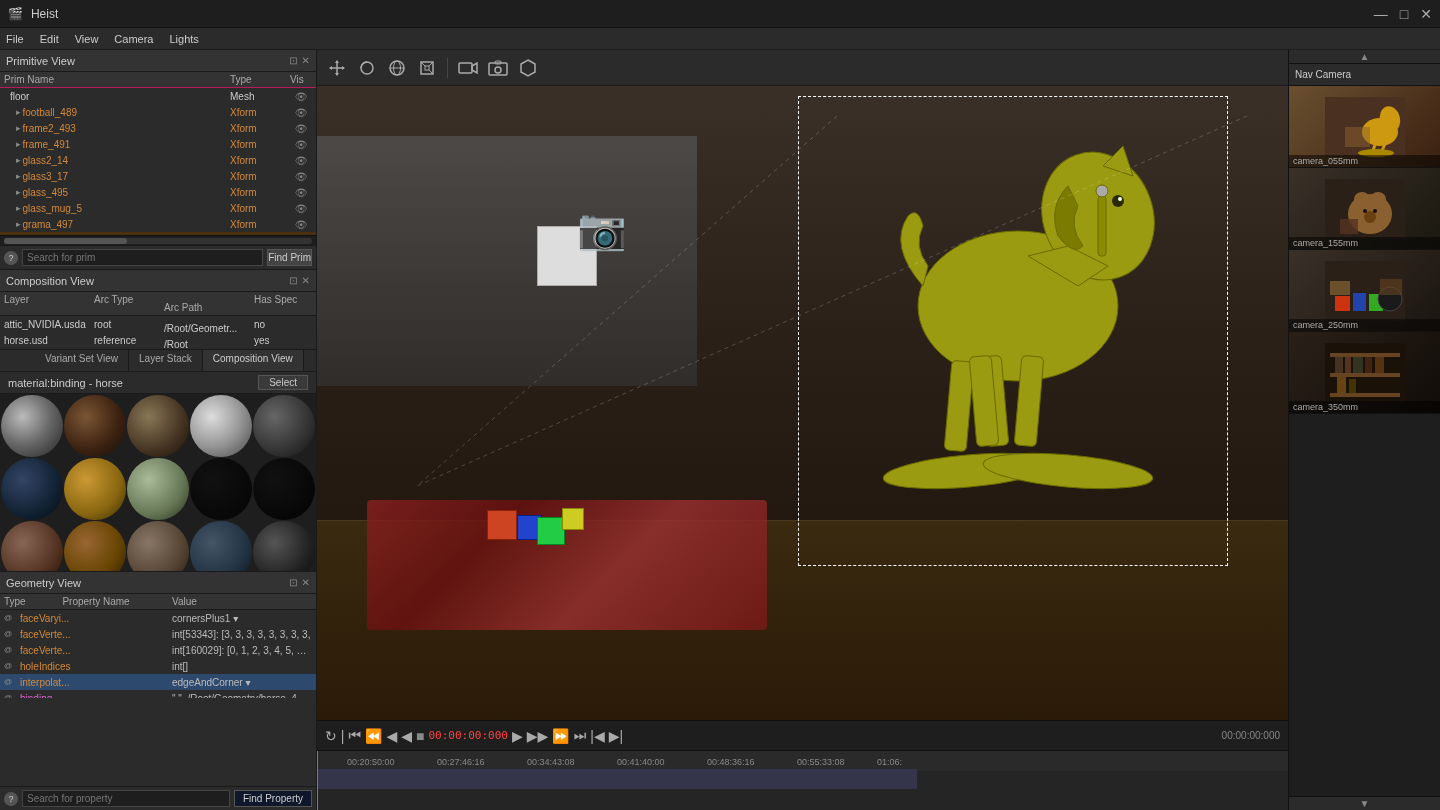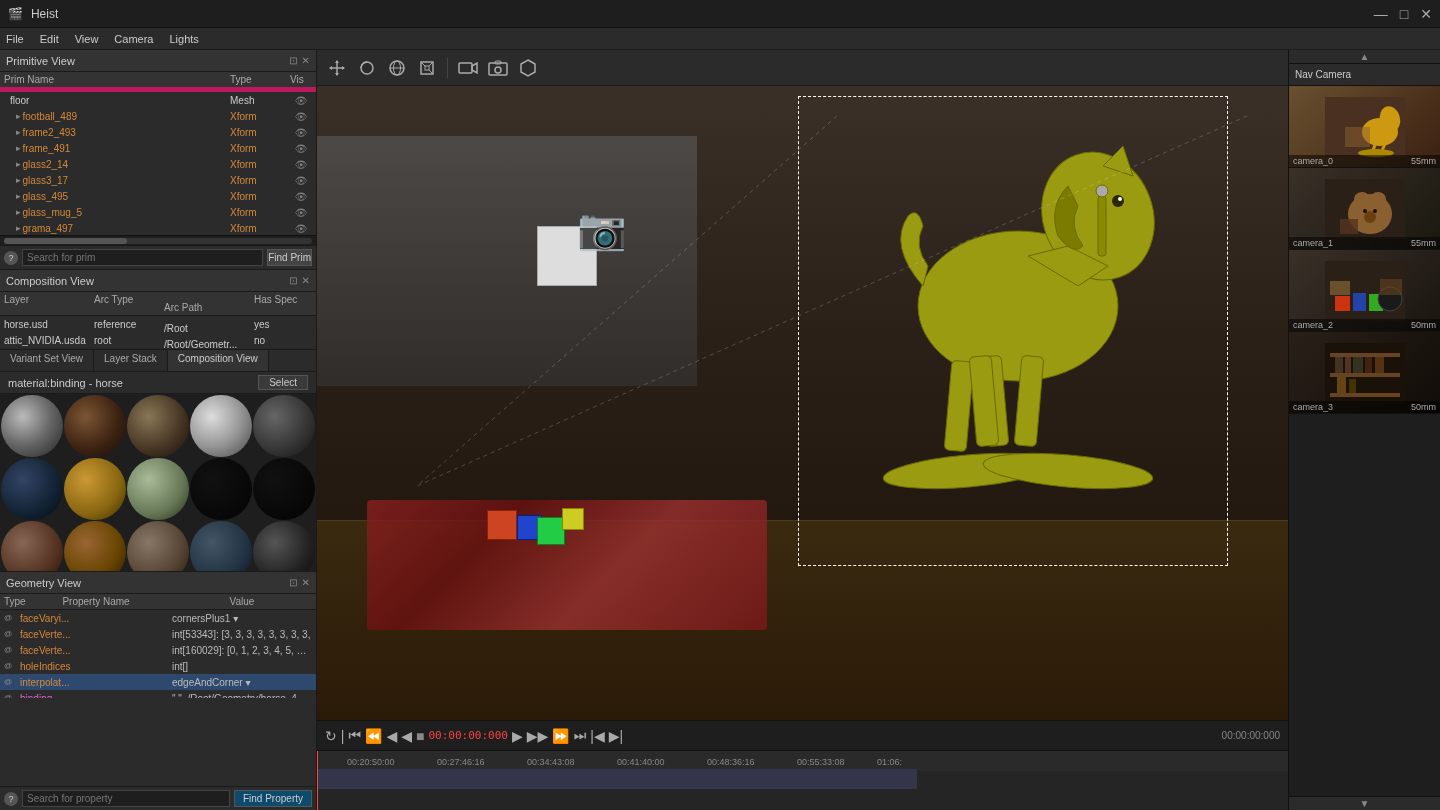--- a/index.html
+++ b/index.html
@@ -67,21 +67,21 @@
     #prim-view {
       height: 220px;
       display: flex;
       flex-direction: column;
       border-bottom: 1px solid #1a1a1a;
     }
     #prim-table-header {
       display: flex;
       background: #333;
       padding: 2px 4px;
-      border-bottom: 5px solid #be185d;
+      border-bottom: 1px solid #be185d;
       gap: 0;
     }
     .col-prim-name { flex: 1; color: #aaa; font-size: 10px; }
     .col-type { width: 60px; color: #aaa; font-size: 10px; }
     .col-vis { width: 22px; color: #aaa; font-size: 10px; }
     #prim-list { flex: 1; overflow: hidden; }
     .prim-row {
       display: flex;
       align-items: center;
       height: 16px;
@@ -157,20 +157,21 @@
       height: 16px;
       padding: 0 4px;
     }
     .comp-cell { font-size: 10px; color: #ccc; }
     
     #bottom-tabs {
       height: 22px;
       display: flex;
       background: #2b2b2b;
       border-bottom: 1px solid #1a1a1a;
+      padding-left: 35px;
     }
     .bottom-tab {
       padding: 3px 10px;
       font-size: 10px;
       color: #aaa;
       cursor: pointer;
       border-right: 1px solid #1a1a1a;
     }
     .bottom-tab.active { color: #ccc; background: #333; }
     
@@ -215,21 +216,21 @@
       overflow: hidden;
     }
     #prop-table-header {
       display: flex;
       background: #333;
       padding: 2px 4px;
       border-bottom: 1px solid #1a1a1a;
     }
     .col-prop-type { width: 16px; color: #aaa; font-size: 10px; }
     .col-prop-name { flex: 1; color: #aaa; font-size: 10px; text-align: center; }
-    .col-prop-value { width: 140px; color: #aaa; font-size: 10px; text-align: center; }
+    .col-prop-value { width: 140px; color: #aaa; font-size: 10px; }
     #prop-list { flex: 1; overflow: hidden; }
     .prop-row {
       display: flex;
       align-items: center;
       height: 16px;
       padding: 0 4px;
       cursor: pointer;
     }
     .prop-row.selected { background: #2d4a6e; }
     .prop-type-icon {
@@ -254,21 +255,21 @@
     #prop-search input {
       flex: 1;
       background: #1e1e1e;
       border: 1px solid #444;
       color: #ccc;
       font-size: 10px;
       padding: 2px 4px;
       outline: none;
     }
     #prop-search button {
-      background: #0c4a6e;
+      background: #0f172a;
       border: 1px solid #555;
       color: #ccc;
       font-size: 10px;
       padding: 2px 8px;
       cursor: pointer;
     }
     
     #center-panel {
       flex: 1;
       display: flex;
@@ -412,21 +413,20 @@
       height: 100%;
       display: flex;
       align-items: center;
       justify-content: center;
     }
     .cam-label-bar {
       position: absolute;
       bottom: 0; left: 0; right: 0;
       background: rgba(0,0,0,0.5);
       display: flex;
-      justify-content: space-between;
       padding: 1px 4px;
       font-size: 9px;
       color: #aaa;
     }
     
     ::-webkit-scrollbar { width: 6px; height: 6px; }
     ::-webkit-scrollbar-track { background: #1e1e1e; }
     ::-webkit-scrollbar-thumb { background: #555; border-radius: 3px; }
     #right-scroll-btn-top {
       height: 14px;
@@ -621,30 +621,30 @@
           <span>✕</span>
         </div>
       </div>
       <div id="comp-table-header">
         <span class="col-layer">Layer</span>
         <span class="col-arc">Arc Type</span>
         <span class="col-arc-path">Arc Path</span>
         <span class="col-has-spec">Has Spec</span>
       </div>
       <div class="comp-row">
+        <span class="comp-cell col-layer">attic_NVIDIA.usda</span>
+        <span class="comp-cell col-arc">root</span>
+        <span class="comp-cell col-arc-path">/Root/Geometr...</span>
+        <span class="comp-cell col-has-spec">no</span>
+      </div>
+      <div class="comp-row">
         <span class="comp-cell col-layer">horse.usd</span>
         <span class="comp-cell col-arc">reference</span>
         <span class="comp-cell col-arc-path">/Root</span>
         <span class="comp-cell col-has-spec">yes</span>
-      </div>
-      <div class="comp-row">
-        <span class="comp-cell col-layer">attic_NVIDIA.usda</span>
-        <span class="comp-cell col-arc">root</span>
-        <span class="comp-cell col-arc-path">/Root/Geometr...</span>
-        <span class="comp-cell col-has-spec">no</span>
       </div>
     </div>
 
     <div id="bottom-tabs">
       <div class="bottom-tab">Variant Set View</div>
       <div class="bottom-tab">Layer Stack</div>
       <div class="bottom-tab active">Composition View</div>
     </div>
 
     <div id="material-panel">

